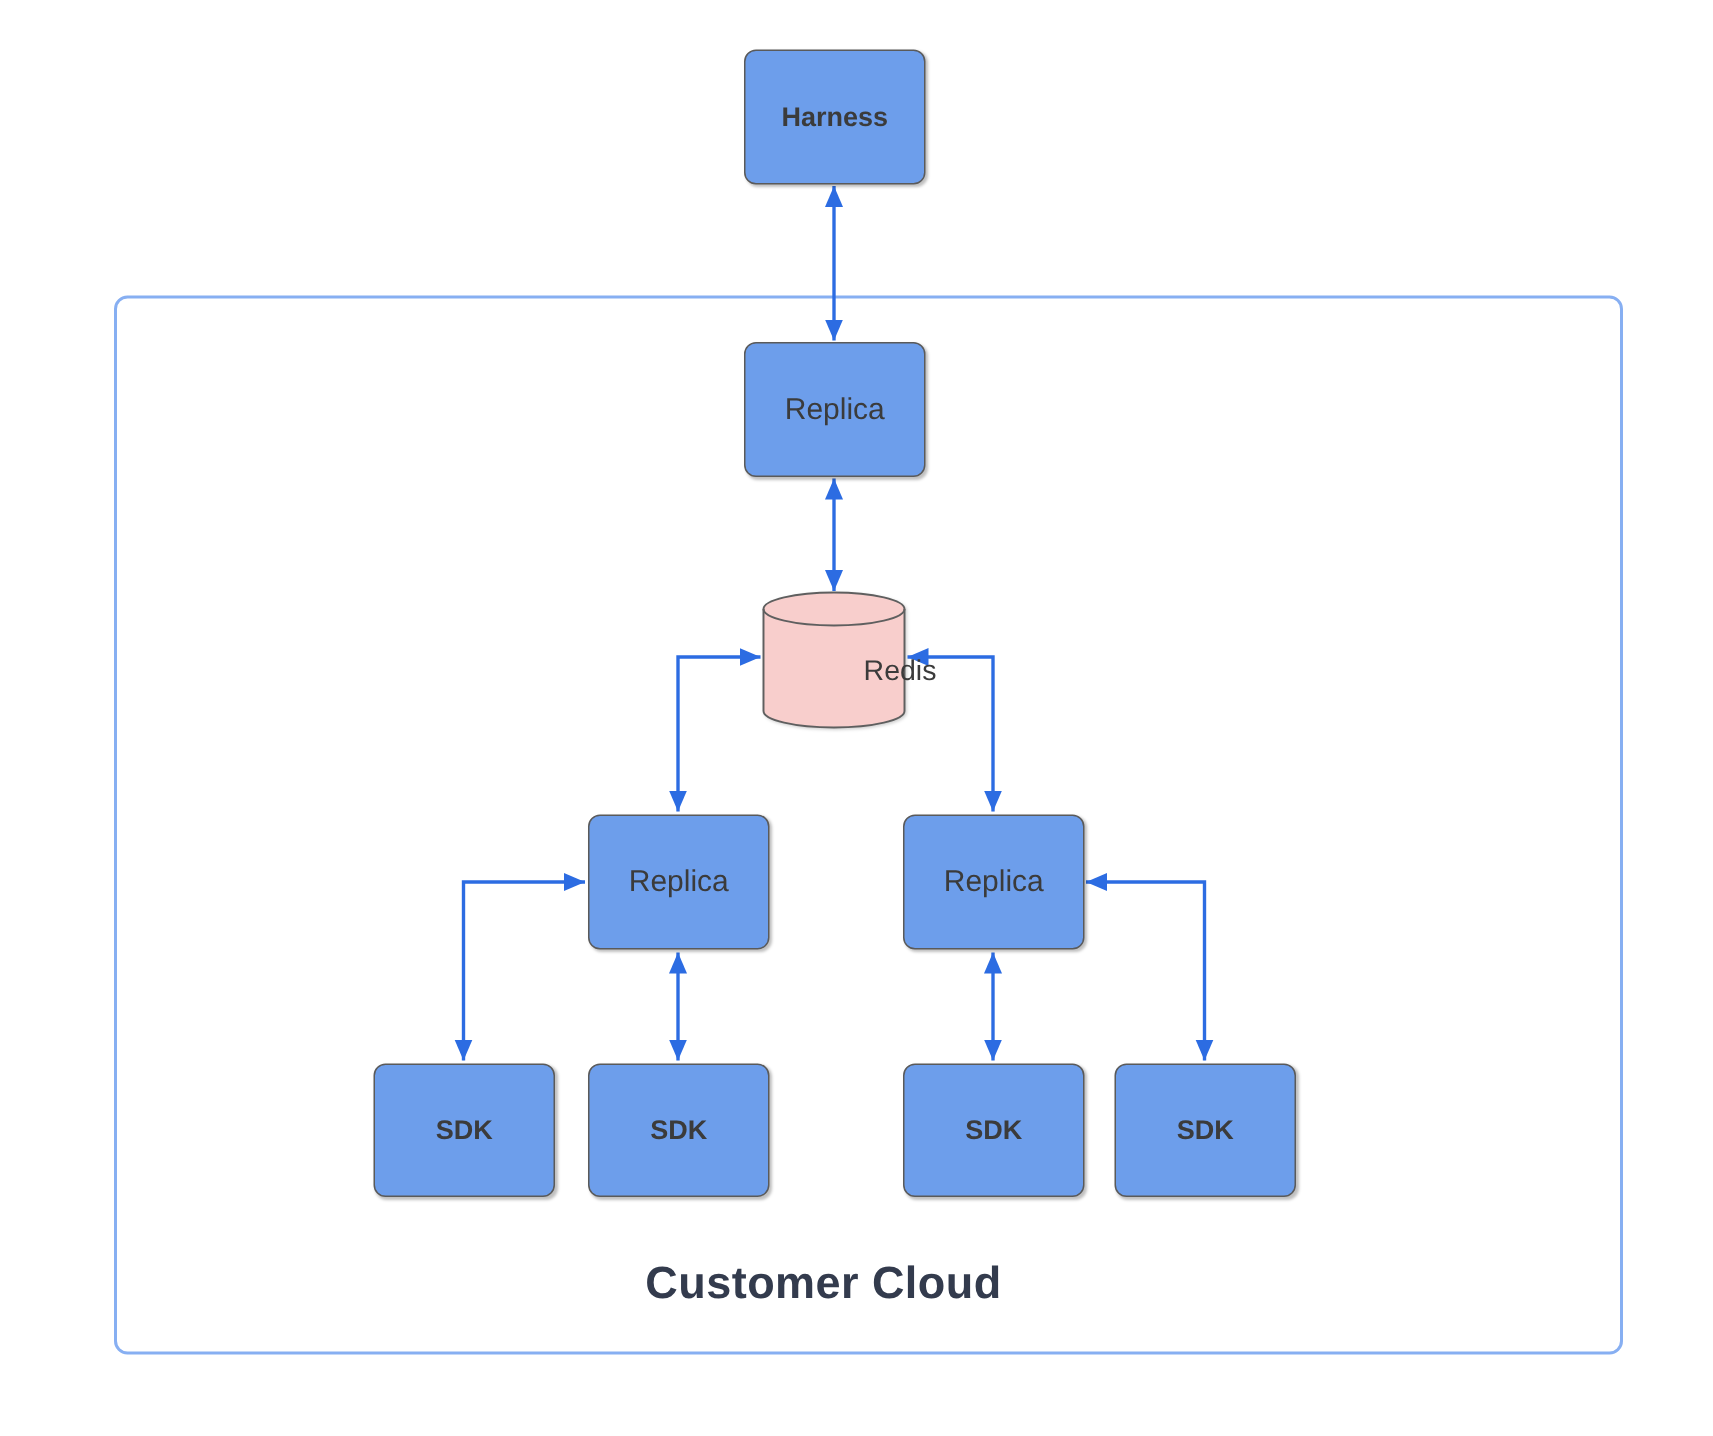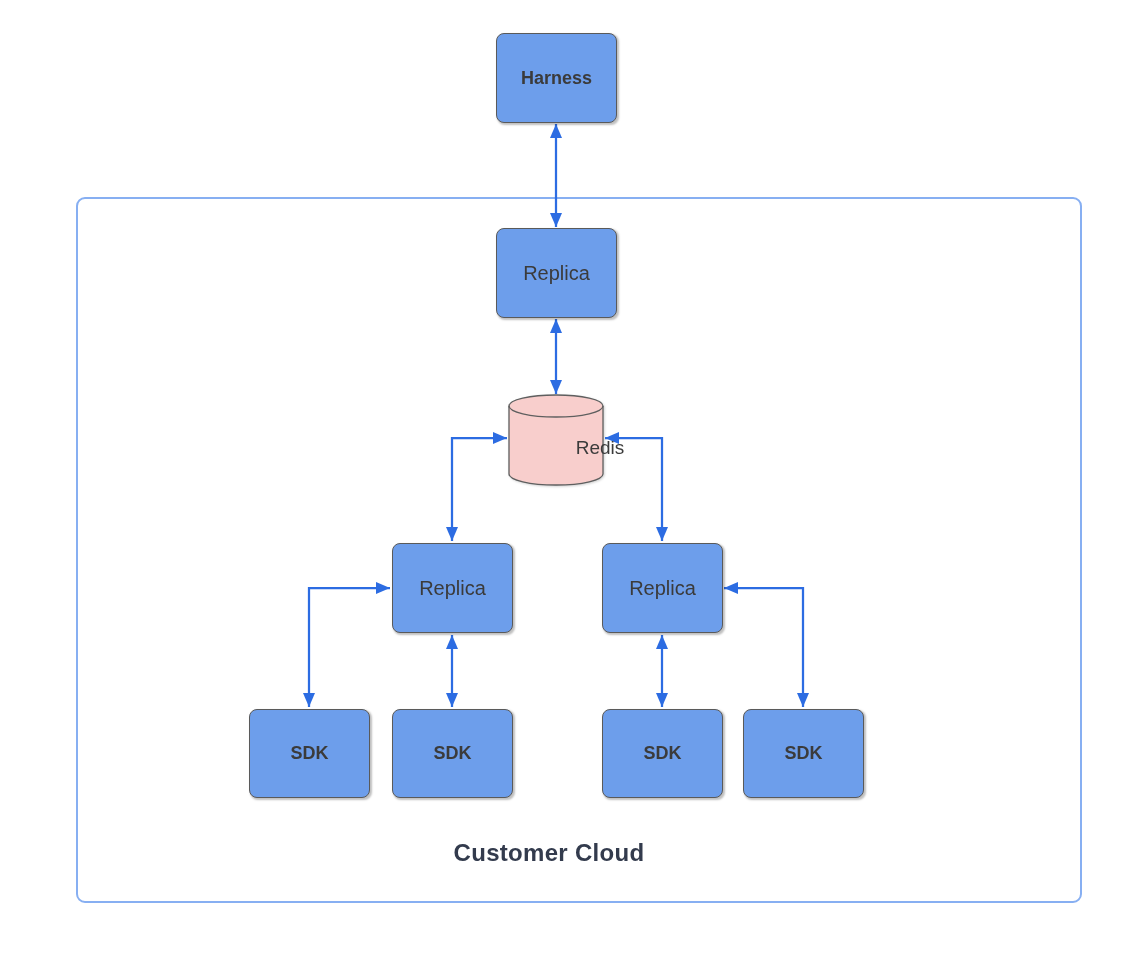--- a/index.html
+++ b/index.html
@@ -20,21 +20,21 @@
     border-radius: 9px;
     box-sizing: border-box;
     z-index: 1;
     background: transparent;
   }
   .cloud-label {
     position: absolute;
     left: 291px; top: 640px;
     width: 360px;
     text-align: center;
-    font-size: 24px;
+    font-size: 30px;
     font-weight: bold;
     color: #333b4d;
     letter-spacing: 0.3px;
   }
   
   svg.edges {
     position: absolute;
     left: 0; top: 0;
     width: 1142px; height: 957px;
     z-index: 2;

